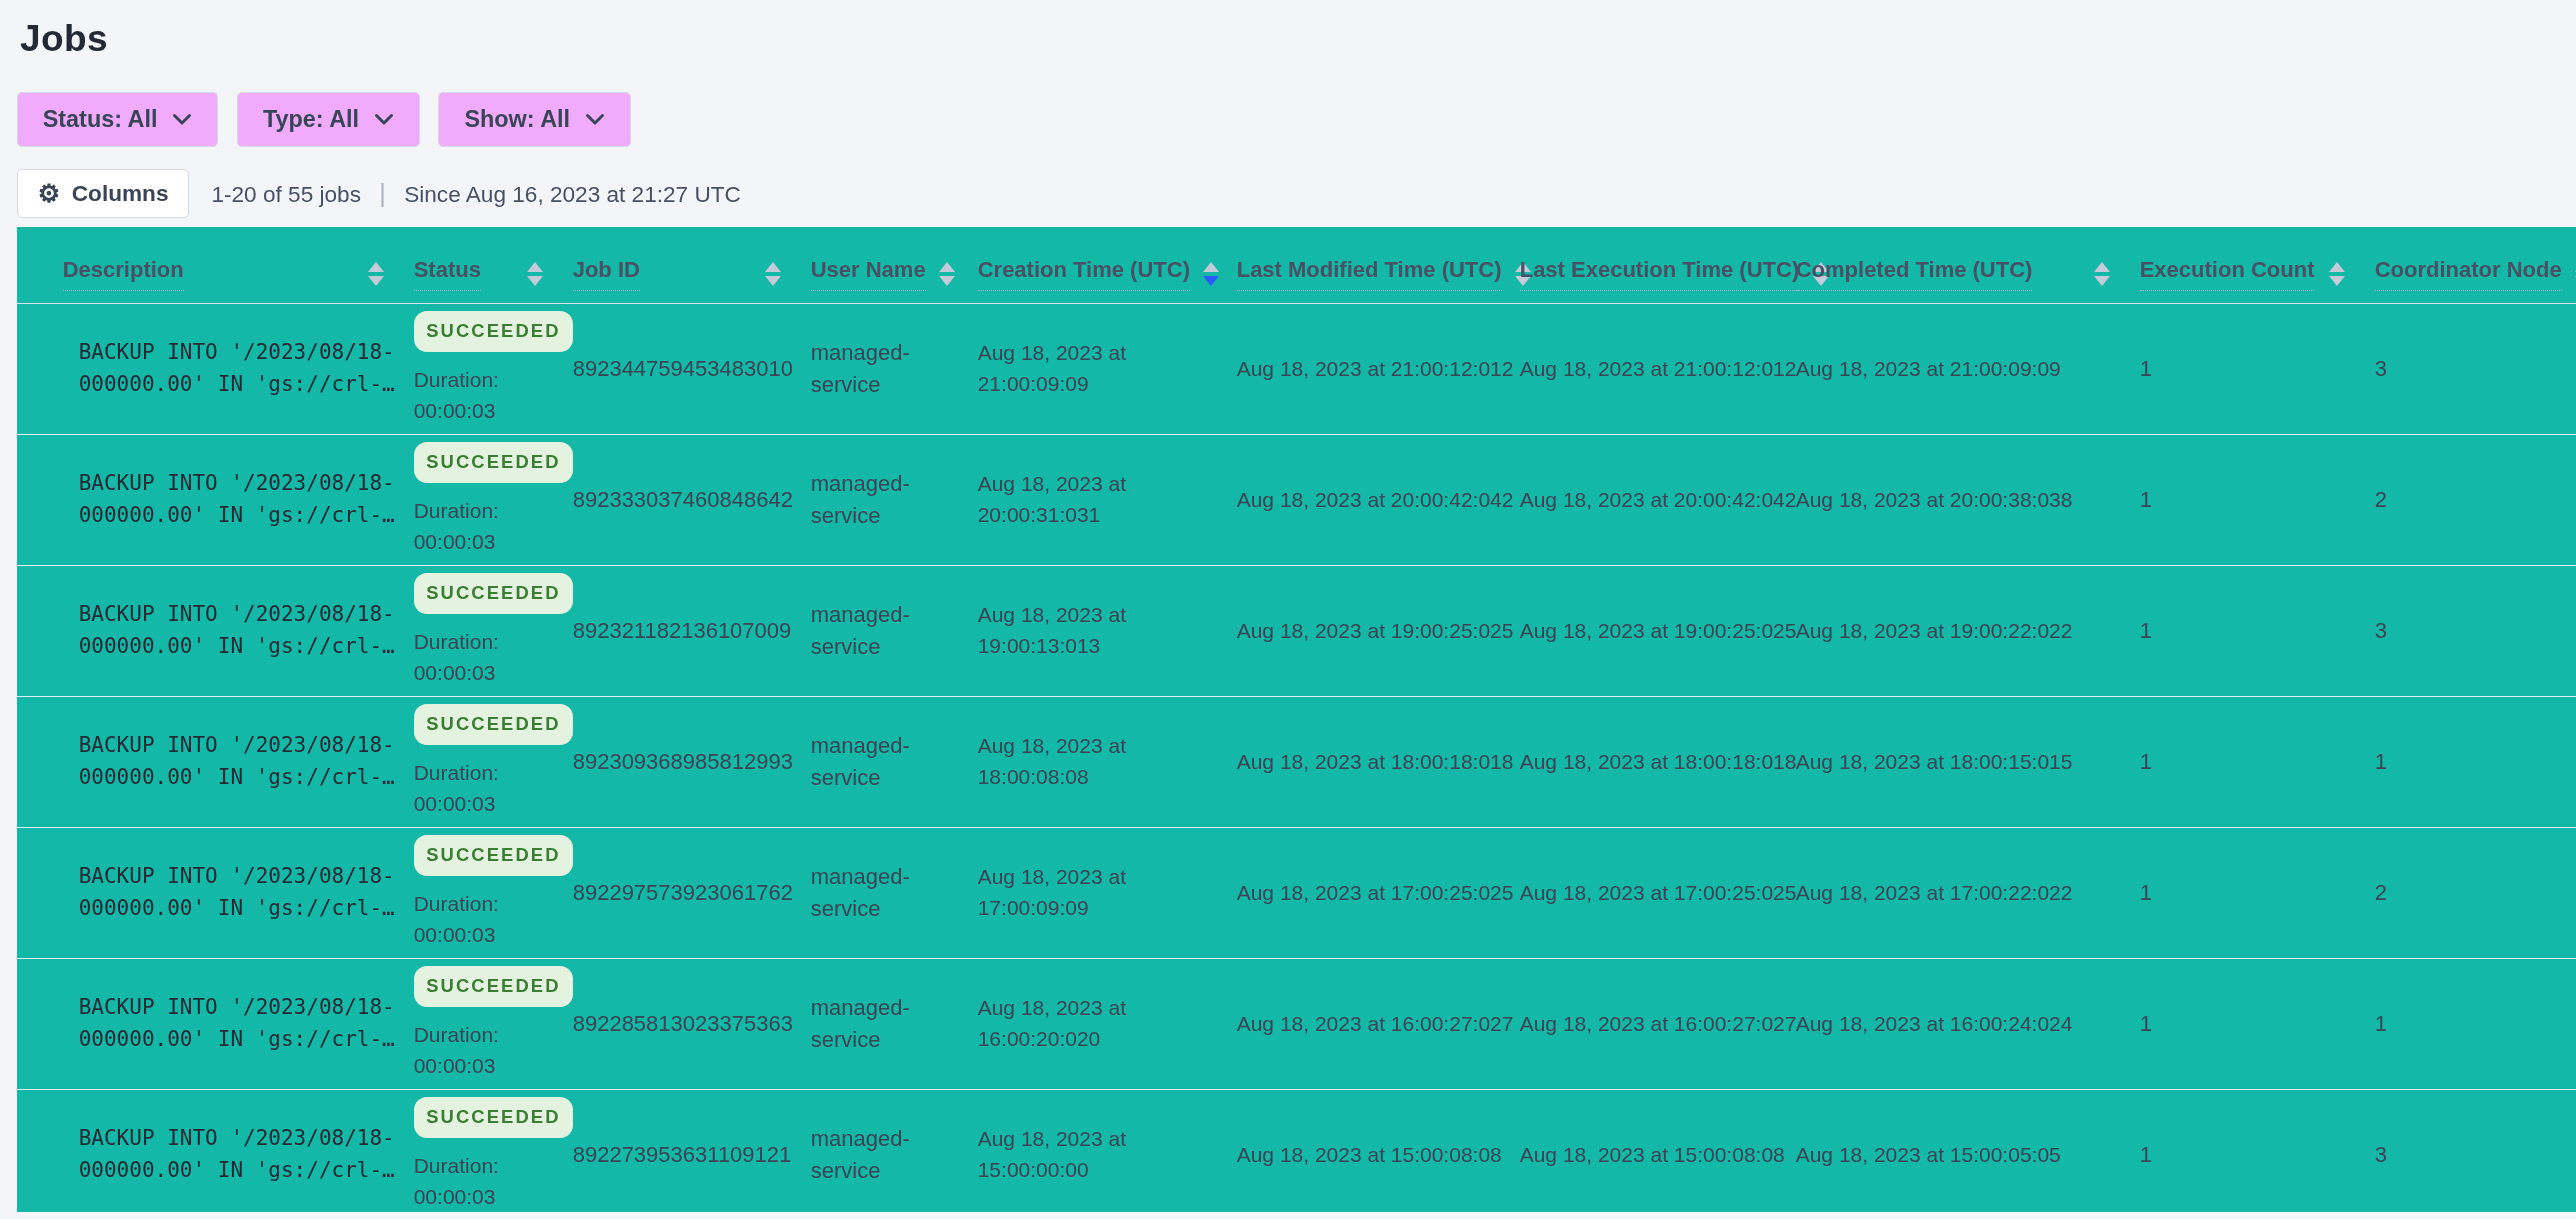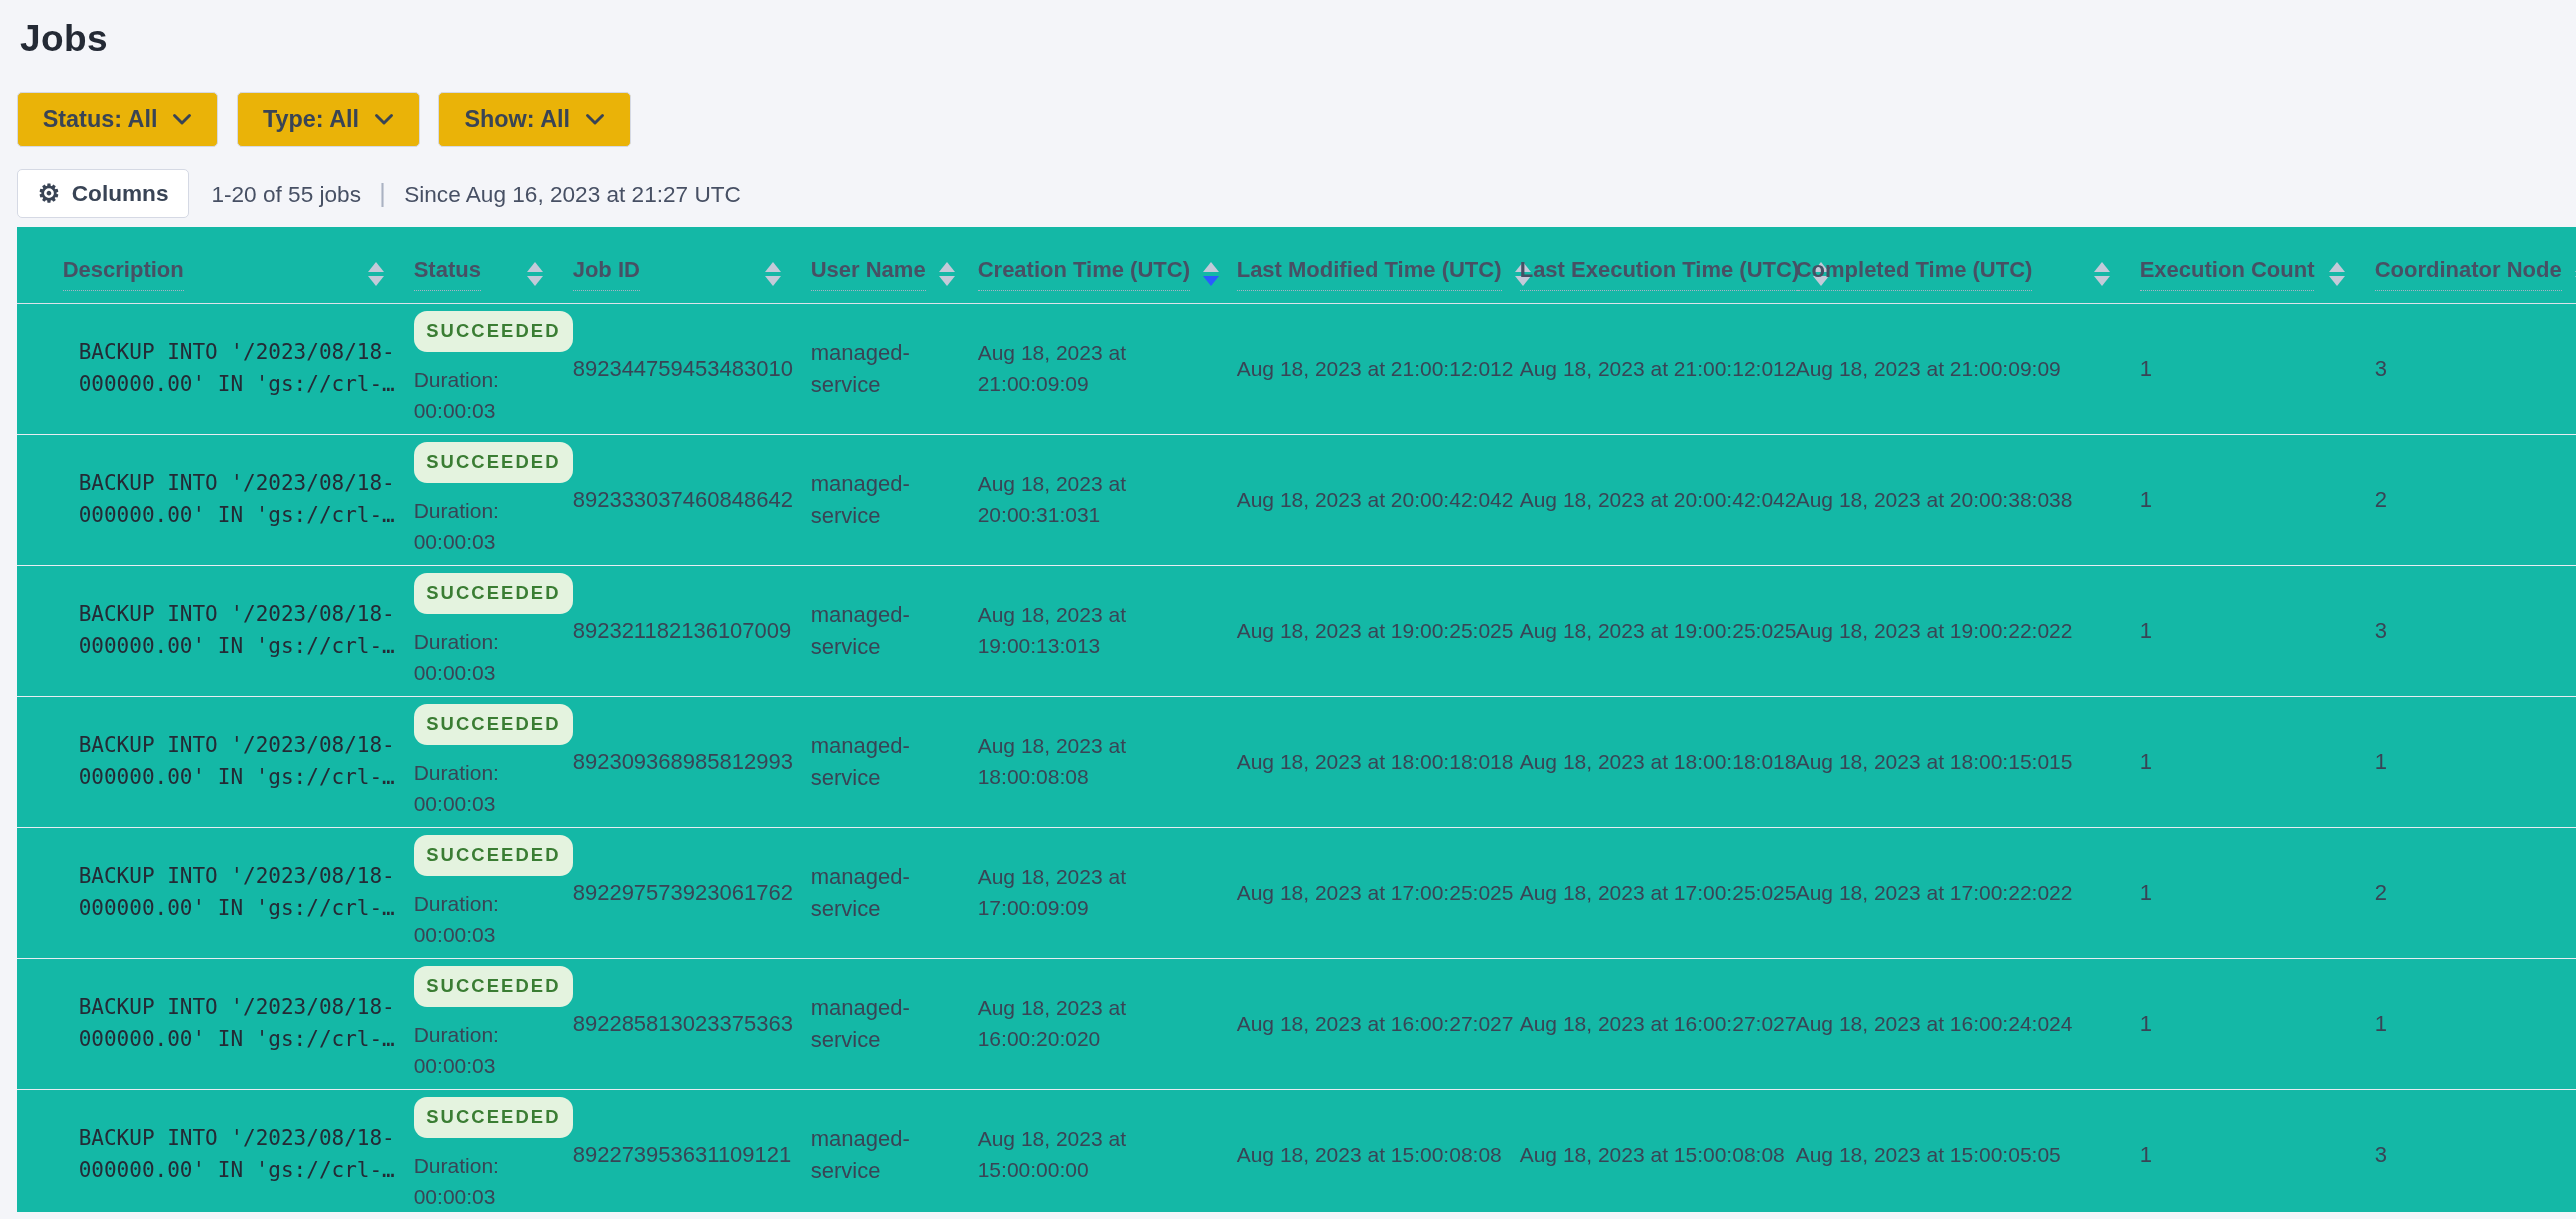--- a/index.html
+++ b/index.html
@@ -14,21 +14,21 @@
     padding: 18.4px 0 0 20px;
     font-size: 37px;
     font-weight: 700;
     color: #242a35;
     letter-spacing: 0.4px;
   }
   .filters { margin: 32px 0 0 16.7px; display: flex; gap: 18.4px; }
   .filter-btn {
     display: inline-flex; align-items: center; gap: 15px;
     height: 55px; padding: 0 25px;
-    background: #eab308; border: 0.8px solid #d5d9e4; border-radius: 5px;
+    background: #f0abfc; border: 0.8px solid #d5d9e4; border-radius: 5px;
     font-family: "Liberation Sans", sans-serif;
     font-size: 23.4px; font-weight: 600; color: #394455; cursor: pointer;
   }
   .chevron { display: inline-block; width: 20px; height: 13.4px; }
   .chevron svg { display: block; }
   .toolbar { margin: 22px 0 0 16.7px; display: flex; align-items: center; height: 49px; }
   .columns-btn {
     display: inline-flex; align-items: center; gap: 11.7px;
     height: 49px; padding: 0 20px;
     background: #ffffff; border: 0.8px solid #d5d9e4; border-radius: 5px;

